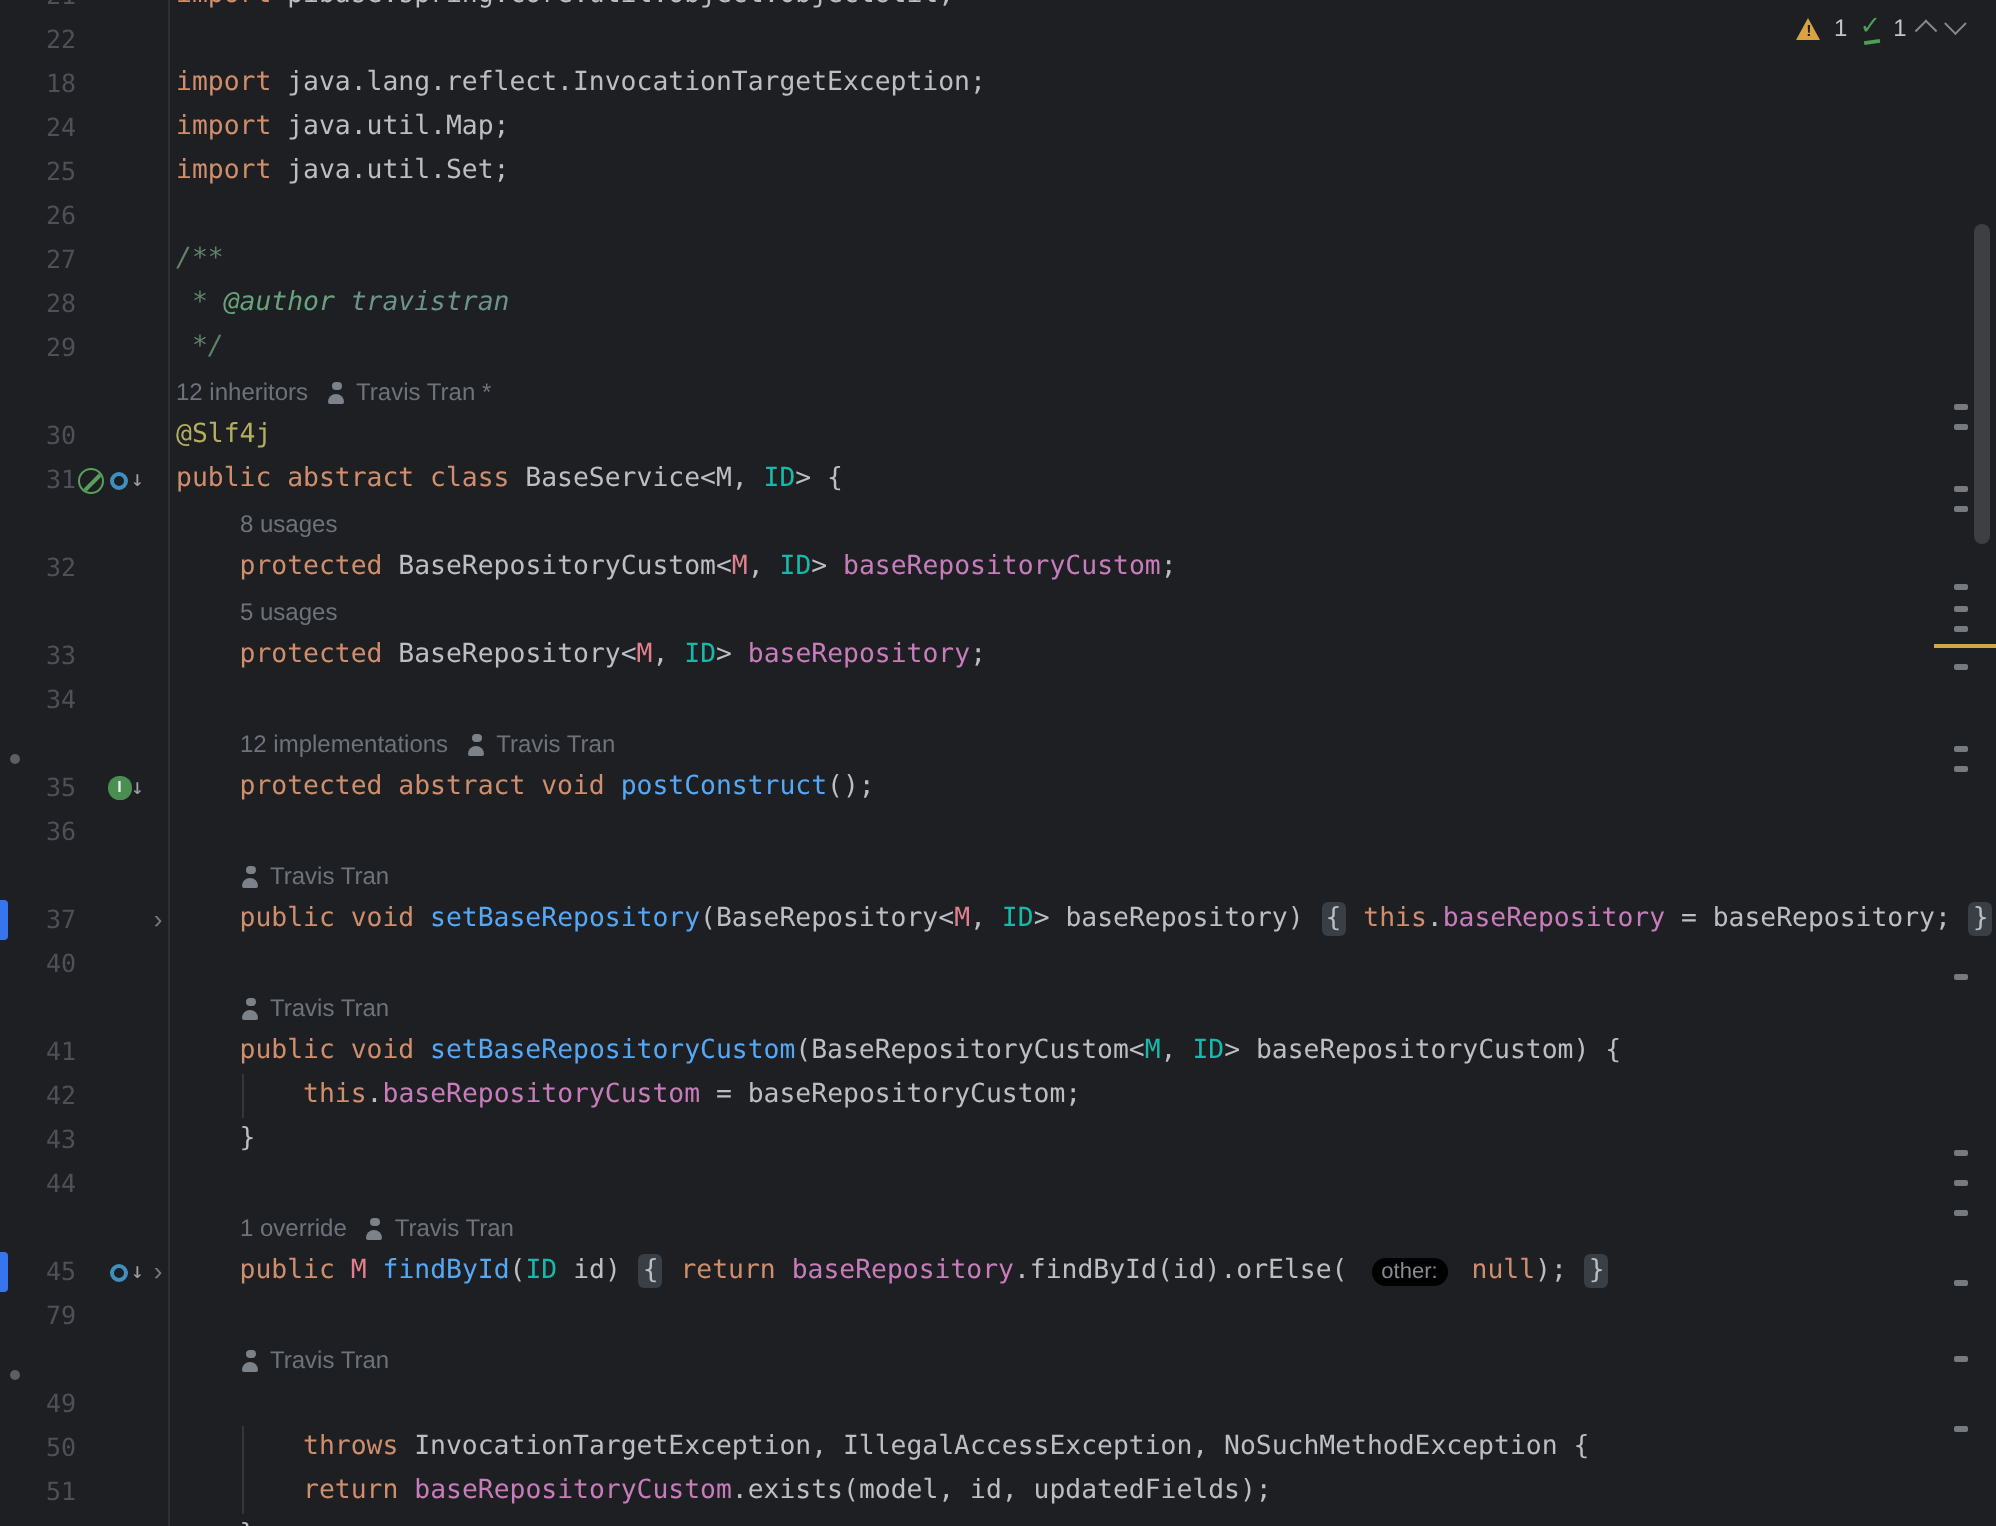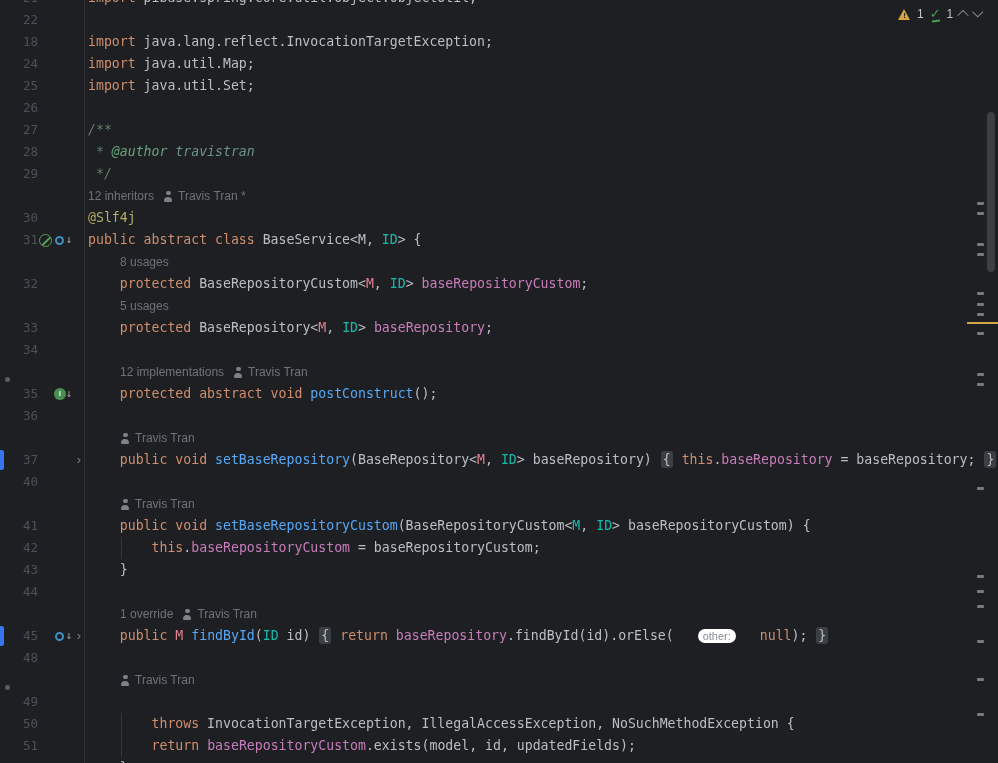--- a/index.html
+++ b/index.html
@@ -17,21 +17,21 @@
   .tk-pl{color:#bcbec4;}
   .tk-cm{color:#5f826b;font-style:italic;}
   .tk-ct{color:#67a37c;font-style:italic;}
   .tk-cv{color:#6d9488;font-style:italic;}
   .tk-ann{color:#b3ae60;}
   .tk-mth{color:#56a8f5;}
   .tk-fld{color:#c77dbb;}
   .tk-tp{color:#16baac;}
   .tk-tpm{color:#e0808f;}
   .tk-fold{background:#3a3e45;border-radius:3px;padding:1px 2px;margin:0 1px;color:#bcbec4;}
-  .tk-hint{background:#ffffff;border-radius:7px;padding:1px 5px;margin:0 16px;color:#878c93;
+  .tk-hint{background:#000000;border-radius:7px;padding:1px 5px;margin:0 4px;color:#878c93;
            font-family:"Liberation Sans",sans-serif;font-size:11px;}
   
   .gicons{position:absolute;left:0;top:0;width:72px;height:22px;display:flex;align-items:center;
           justify-content:flex-end;gap:3px;}
   .foldc{position:absolute;left:72px;top:0;width:14px;height:22px;line-height:21px;text-align:center;
          color:#757a80;font-size:13px;font-family:"Liberation Sans",sans-serif;}
   .vcs{position:absolute;left:0;top:1px;width:4px;height:20px;background:#3674f0;border-radius:0 2px 2px 0;}
   .edot{position:absolute;left:5px;top:16px;width:5px;height:5px;border-radius:50%;background:#5b5e63;}
   .guide{position:absolute;left:121px;top:0;height:22px;width:1px;background:#33363a;}
   .person{display:inline-block;width:10px;height:11px;position:relative;margin-right:5px;}
@@ -99,21 +99,21 @@
       <div class="row" style="top: 427px;"><div class="inlaytext" style="left: 120px;"><div class="inlay-part"><div class="person"></div><span>Travis Tran</span></div></div></div>
       <div class="row" style="top: 449px;"><div class="vcs"></div><div class="lnum">37</div><div class="foldc">›</div><div class="codetext"><span class="tk-pl">    </span><span class="tk-kw">public void </span><span class="tk-mth">setBaseRepository</span><span class="tk-pl">(BaseRepository&lt;</span><span class="tk-tpm">M</span><span class="tk-pl">, </span><span class="tk-tp">ID</span><span class="tk-pl">&gt; baseRepository) </span><span class="tk-fold">{</span><span class="tk-pl"> </span><span class="tk-kw">this</span><span class="tk-pl">.</span><span class="tk-fld">baseRepository</span><span class="tk-pl"> = baseRepository; </span><span class="tk-fold">}</span></div></div>
       <div class="row" style="top: 471px;"><div class="lnum">40</div></div>
       <div class="row" style="top: 493px;"><div class="inlaytext" style="left: 120px;"><div class="inlay-part"><div class="person"></div><span>Travis Tran</span></div></div></div>
       <div class="row" style="top: 515px;"><div class="lnum">41</div><div class="codetext"><span class="tk-pl">    </span><span class="tk-kw">public void </span><span class="tk-mth">setBaseRepositoryCustom</span><span class="tk-pl">(BaseRepositoryCustom&lt;</span><span class="tk-tp">M</span><span class="tk-pl">, </span><span class="tk-tp">ID</span><span class="tk-pl">&gt; baseRepositoryCustom) {</span></div></div>
       <div class="row" style="top: 537px;"><div class="guide"></div><div class="lnum">42</div><div class="codetext"><span class="tk-pl">        </span><span class="tk-kw">this</span><span class="tk-pl">.</span><span class="tk-fld">baseRepositoryCustom</span><span class="tk-pl"> = baseRepositoryCustom;</span></div></div>
       <div class="row" style="top: 559px;"><div class="lnum">43</div><div class="codetext"><span class="tk-pl">    }</span></div></div>
       <div class="row" style="top: 581px;"><div class="lnum">44</div></div>
       <div class="row" style="top: 603px;"><div class="inlaytext" style="left: 120px;"><div class="inlay-part"><span>1 override</span></div><div class="inlay-part"><div class="person"></div><span>Travis Tran</span></div></div></div>
       <div class="row" style="top: 625px;"><div class="vcs"></div><div class="lnum">45</div><div class="gicons"><div class="ic ic-implementations"></div></div><div class="foldc">›</div><div class="codetext"><span class="tk-pl">    </span><span class="tk-kw">public </span><span class="tk-tpm">M</span><span class="tk-pl"> </span><span class="tk-mth">findById</span><span class="tk-pl">(</span><span class="tk-tp">ID</span><span class="tk-pl"> id) </span><span class="tk-fold">{</span><span class="tk-pl"> </span><span class="tk-kw">return</span><span class="tk-pl"> </span><span class="tk-fld">baseRepository</span><span class="tk-pl">.findById(id).orElse( </span><span class="tk-hint">other:</span><span class="tk-pl"> </span><span class="tk-kw">null</span><span class="tk-pl">); </span><span class="tk-fold">}</span></div></div>
-      <div class="row" style="top: 647px;"><div class="lnum">48</div></div>
+      <div class="row" style="top: 647px;"><div class="lnum">79</div></div>
       <div class="row" style="top: 669px;"><div class="edot"></div><div class="inlaytext" style="left: 120px;"><div class="inlay-part"><div class="person"></div><span>Travis Tran</span></div></div></div>
       <div class="row" style="top: 691px;"><div class="lnum">49</div></div>
       <div class="row" style="top: 713px;"><div class="guide"></div><div class="lnum">50</div><div class="codetext"><span class="tk-pl">        </span><span class="tk-kw">throws</span><span class="tk-pl"> InvocationTargetException, IllegalAccessException, NoSuchMethodException {</span></div></div>
       <div class="row" style="top: 735px;"><div class="guide"></div><div class="lnum">51</div><div class="codetext"><span class="tk-pl">        </span><span class="tk-kw">return</span><span class="tk-pl"> </span><span class="tk-fld">baseRepositoryCustom</span><span class="tk-pl">.exists(model, id, updatedFields);</span></div></div>
       <div class="row" style="top: 757px;"><div class="codetext"><span class="tk-pl">    }</span></div></div>
     </div>
   <div id="stripe">
       <div class="stripe-mark" style="top: 202px;"></div>
       <div class="stripe-mark" style="top: 212px;"></div>
       <div class="stripe-mark" style="top: 243px;"></div>

